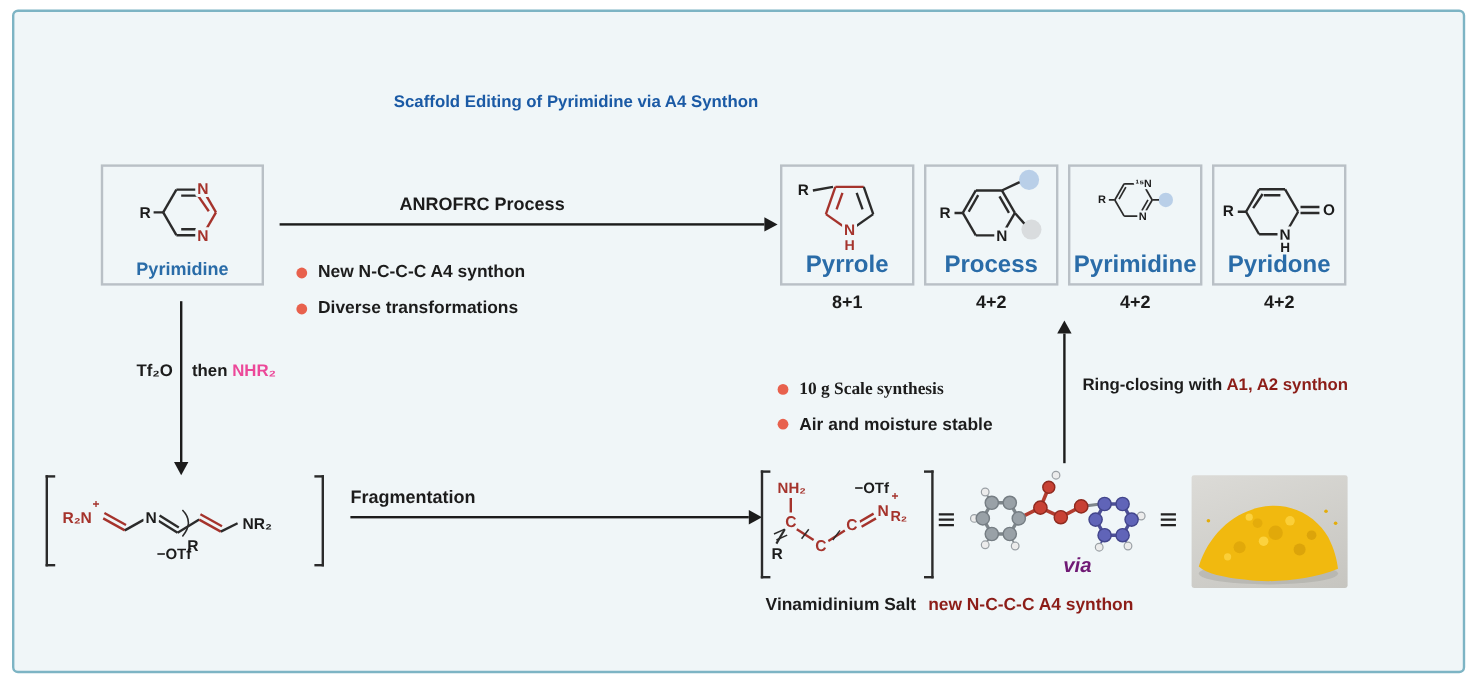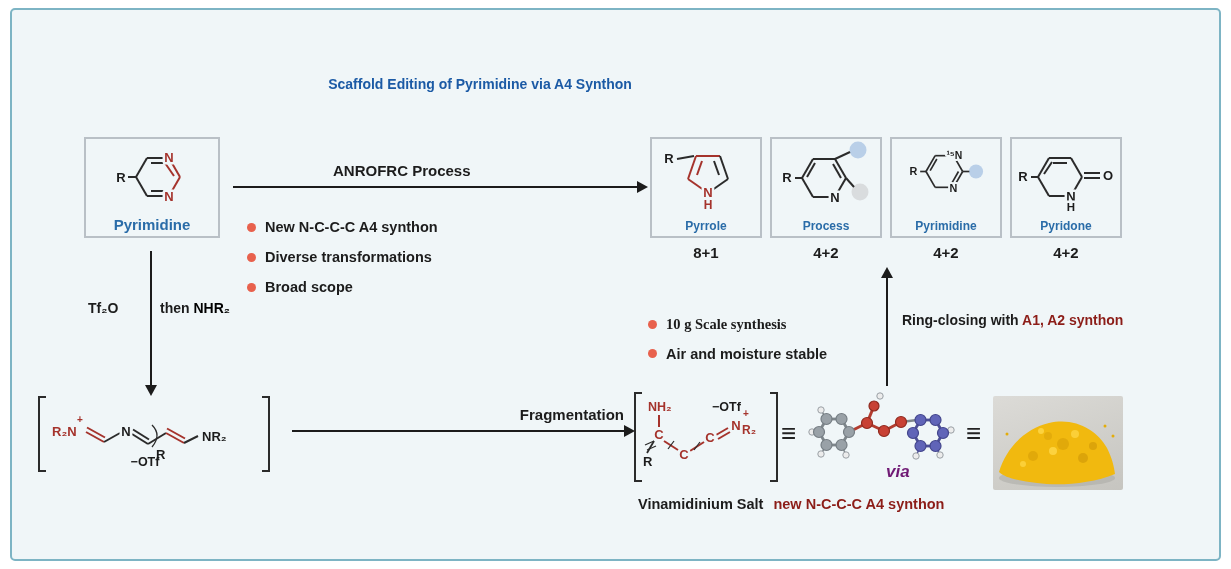--- a/index.html
+++ b/index.html
@@ -1,35 +1,35 @@
 <!DOCTYPE html>
 <html><head>
 <meta charset="utf-8">
 <style>
   html,body{margin:0;padding:0;background:#ffffff;font-family:"Liberation Sans",sans-serif;}
   .canvas{position:relative;width:1231px;height:569px;background:#ffffff;overflow:hidden;}
   .panel{position:absolute;left:10px;top:8px;width:1207px;height:549px;background:#f0f6f8;border:2px solid #7db4c4;border-radius:5px;}
   .title{position:absolute;left:90px;top:76px;width:780px;margin:0;text-align:center;font-size:14px;font-weight:700;color:#1b5aa5;}
   .sbox{position:absolute;border:2px solid #b9c0c6;display:flex;flex-direction:column;align-items:center;justify-content:space-between;box-sizing:border-box;}
-  .mol-name{font-size:12px;font-weight:700;color:#2a6ca8;padding-bottom:3px;white-space:nowrap;}
+  .mol-name{font-size:20px;font-weight:700;color:#2a6ca8;padding-bottom:3px;white-space:nowrap;}
   .mode-label{position:absolute;width:112px;text-align:center;font-size:15px;font-weight:700;color:#1c1c1c;}
   .arrow-h{position:absolute;height:0;border-top:2px solid #1c1c1c;}
   .arrow-h::after{content:"";position:absolute;right:-11px;top:-7px;width:0;height:0;border-left:11px solid #1c1c1c;border-top:6px solid transparent;border-bottom:6px solid transparent;}
   .arrow-v{position:absolute;width:0;border-left:2px solid #1c1c1c;}
   .arrow-v.down::after{content:"";position:absolute;bottom:-11px;left:-7px;width:0;height:0;border-top:11px solid #1c1c1c;border-left:6px solid transparent;border-right:6px solid transparent;}
   .arrow-v.up::before{content:"";position:absolute;top:-11px;left:-7px;width:0;height:0;border-bottom:11px solid #1c1c1c;border-left:6px solid transparent;border-right:6px solid transparent;}
   .arr-label{position:absolute;font-size:15px;font-weight:700;color:#1c1c1c;white-space:nowrap;}
   .brow{display:flex;align-items:center;height:30px;white-space:nowrap;}
   .dot{width:9px;height:9px;border-radius:50%;background:#e8614d;margin-right:9px;flex:none;}
   .btext{font-size:14.5px;font-weight:700;color:#1c1c1c;}
   .bk{position:absolute;width:8px;border:2.5px solid #2b2b2b;box-sizing:border-box;}
   .bk.l{border-right:none;}
   .bk.r{border-left:none;}
   .reagent{position:absolute;font-size:14px;font-weight:600;color:#1c1c1c;white-space:nowrap;}
-  .blue{color:#000000;font-weight:700;}
+  .blue{color:#ec4899;font-weight:700;}
   .maroon{color:#8c1d18;}
   .equiv{position:absolute;font-size:26px;font-weight:700;color:#222;line-height:1;}
   .caption-row{position:absolute;display:flex;gap:10px;white-space:nowrap;font-size:14.5px;font-weight:700;}
   .via{position:absolute;font-size:17px;font-style:italic;font-weight:600;color:#701a75;}
   .powder{position:absolute;background:linear-gradient(160deg,#dcdbd7 0%,#c6c5c0 100%);border-radius:2px;overflow:hidden;}
   svg text{font-family:"Liberation Sans",sans-serif;font-weight:600;}
   .hl{paint-order:stroke;stroke:#f0f6f8;stroke-width:5px;stroke-linejoin:round;}
 </style>
 </head>
 <body>
@@ -64,24 +64,20 @@
   <div class="arr-label" style="left:333px;top:162px;">ANROFRC Process</div>
 
   <div style="position:absolute;left:247px;top:212px;">
     <div class="brow">
       <span class="dot"></span>
       <span class="btext">New N-C-C-C A4 synthon</span>
     </div>
     <div class="brow">
       <span class="dot"></span>
       <span class="btext">Diverse transformations</span>
-    </div>
-    <div class="brow">
-      <span class="dot"></span>
-      <span class="btext">Broad scope</span>
     </div>
   </div>
 
   <div class="sbox" style="left:650px;top:137px;width:112px;height:101px;">
     <svg width="112" height="72" viewBox="0 0 112 72">
       <g stroke-width="2" fill="none">
         <line x1="58" y1="54" x2="38" y2="40" stroke="#a5332c"></line>
         <line x1="38" y1="40" x2="46" y2="17" stroke="#a5332c"></line>
         <line x1="47" y1="36" x2="52" y2="22" stroke="#a5332c"></line>
         <line x1="46" y1="17" x2="70" y2="17" stroke="#a5332c"></line>
@@ -181,21 +177,21 @@
       <span class="dot"></span>
       <span class="btext">10 g Scale synthesis</span>
     </div>
     <div class="brow" style="height:29px;">
       <span class="dot"></span>
       <span class="btext">Air and moisture stable</span>
     </div>
   </div>
 
   <div class="arrow-v down" style="left:150px;top:251px;height:134px;"></div>
-  <div class="reagent" style="left:88px;top:300px;width:56px;">Tf₂O</div>
+  <div class="reagent" style="left:88px;top:300px;width:56px;text-align:right;">Tf₂O</div>
   <div class="reagent" style="left:160px;top:300px;">
     <span>then</span>
     <span class="blue">NHR₂</span>
   </div>
 
   <div class="bk l" style="left:38px;top:396px;height:76px;"></div>
   <div class="bk r" style="left:262px;top:396px;height:76px;"></div>
   <svg style="position:absolute;left:50px;top:400px;" width="205" height="68" viewBox="0 0 205 68">
     <g stroke-width="2" fill="none">
       <line x1="36" y1="32" x2="54" y2="42" stroke="#a5332c"></line>
@@ -211,21 +207,21 @@
     </g>
     <text x="2" y="36" font-size="13" fill="#a5332c">R₂N</text>
     <text x="27" y="23" font-size="10" fill="#a5332c">+</text>
     <text class="hl" x="76" y="36" text-anchor="middle" font-size="13" fill="#1c1c1c">N</text>
     <text x="106" y="59" font-size="13" fill="#1c1c1c">R</text>
     <text x="152" y="41" font-size="13" fill="#1c1c1c">NR₂</text>
     <text x="95" y="66" text-anchor="middle" font-size="12.5" fill="#1c1c1c">−OTf</text>
   </svg>
 
   <div class="arrow-h" style="left:292px;top:430px;width:332px;"></div>
-  <div class="arr-label" style="left:292px;top:406px;width:332px;text-align:right;">Fragmentation</div>
+  <div class="arr-label" style="left:292px;top:406px;width:332px;text-align:left;">Fragmentation</div>
 
   <div class="bk l" style="left:634px;top:392px;height:90px;"></div>
   <div class="bk r" style="left:770px;top:392px;height:90px;"></div>
   <svg style="position:absolute;left:642px;top:396px;" width="124" height="86" viewBox="0 0 124 86">
     <g stroke-width="2" fill="none">
       <line x1="17" y1="19" x2="17" y2="31" stroke="#a5332c"></line>
       <line x1="12" y1="45" x2="5" y2="57" stroke="#2b2b2b" stroke-width="1.8"></line>
       <line x1="3" y1="49" x2="12" y2="45" stroke="#2b2b2b" stroke-width="1.2"></line>
       <line x1="5" y1="54" x2="14" y2="50" stroke="#2b2b2b" stroke-width="1.2"></line>
       <line x1="22" y1="45" x2="36" y2="54" stroke="#a5332c"></line>

